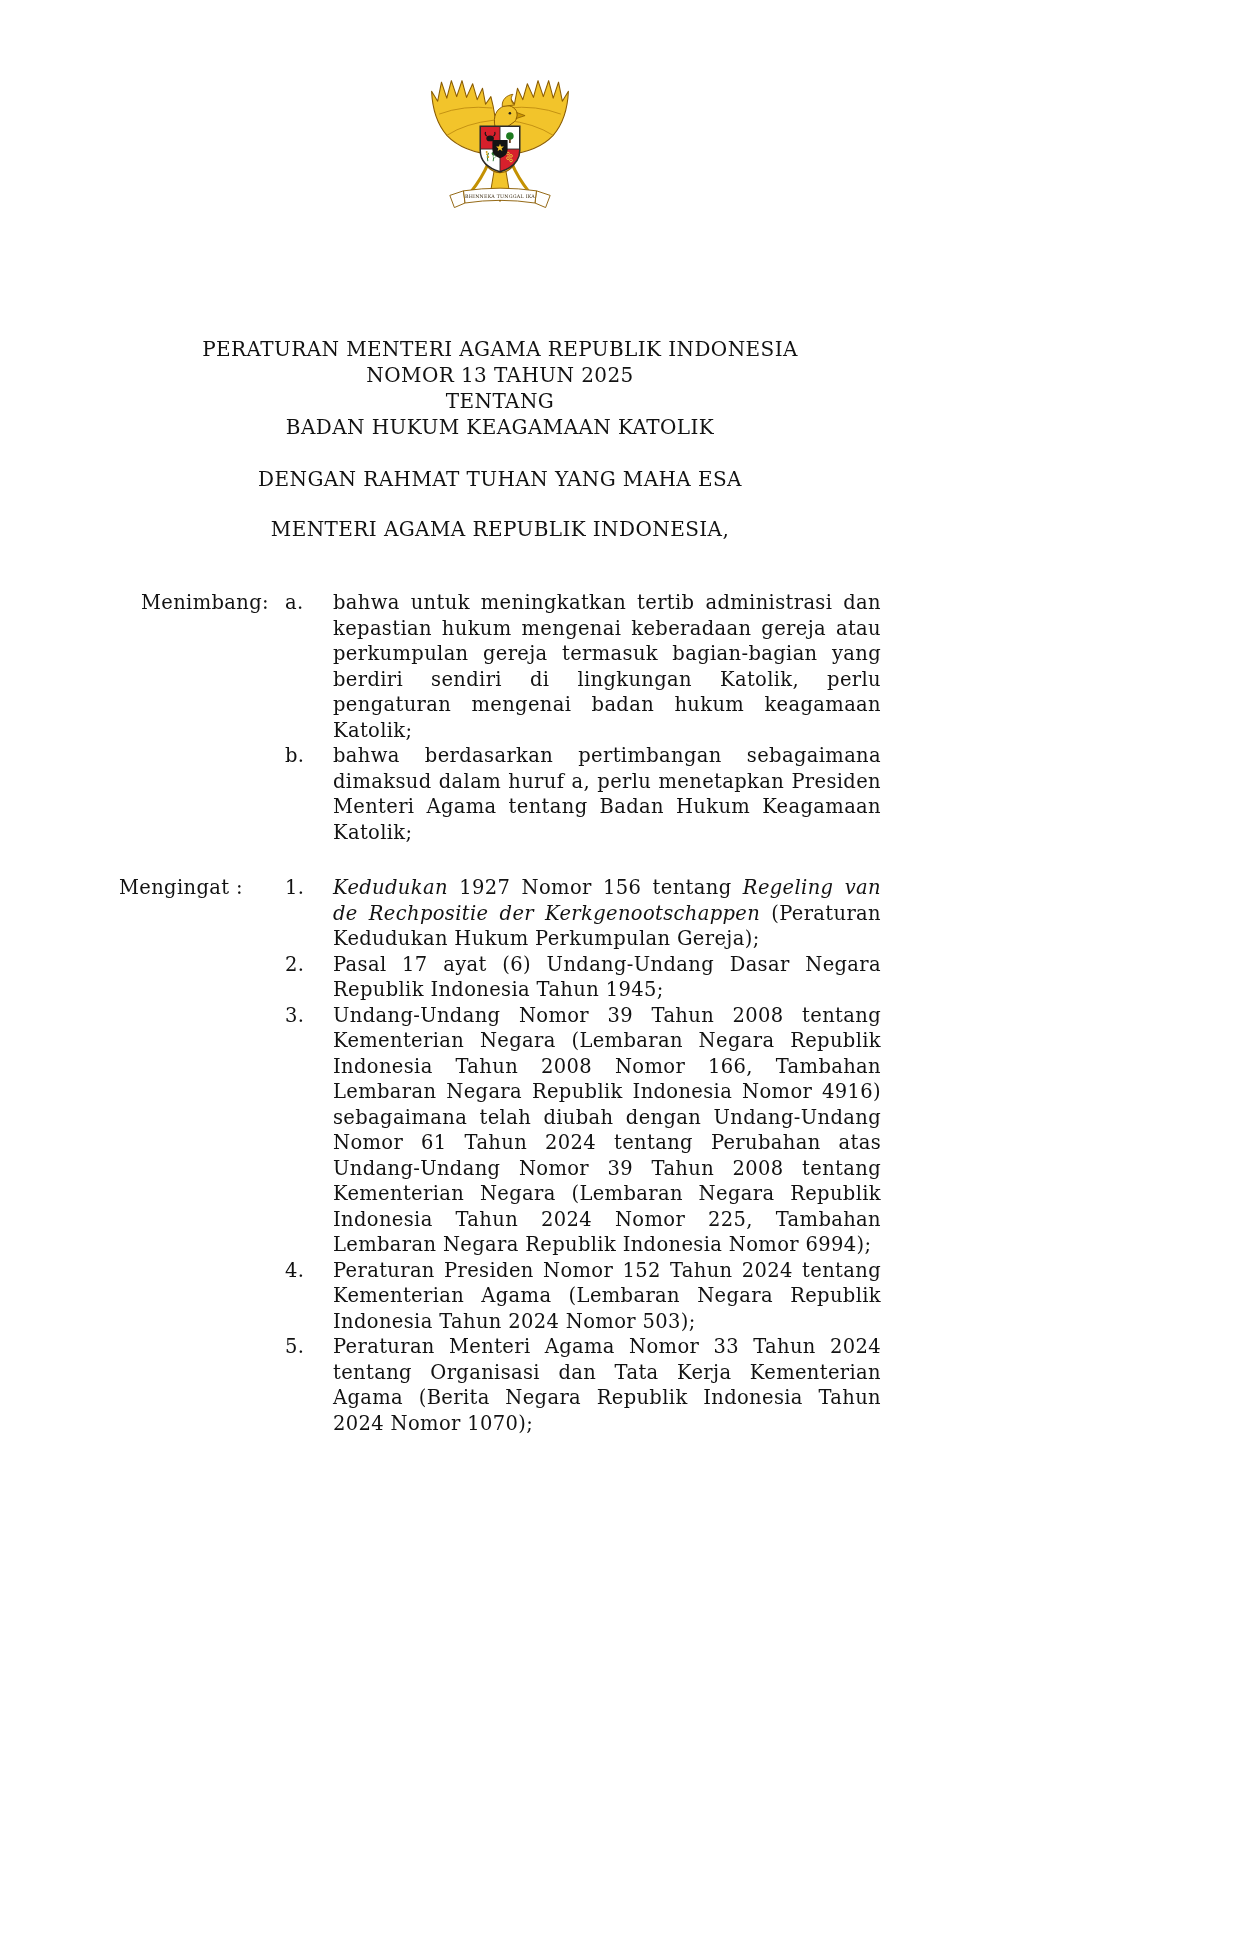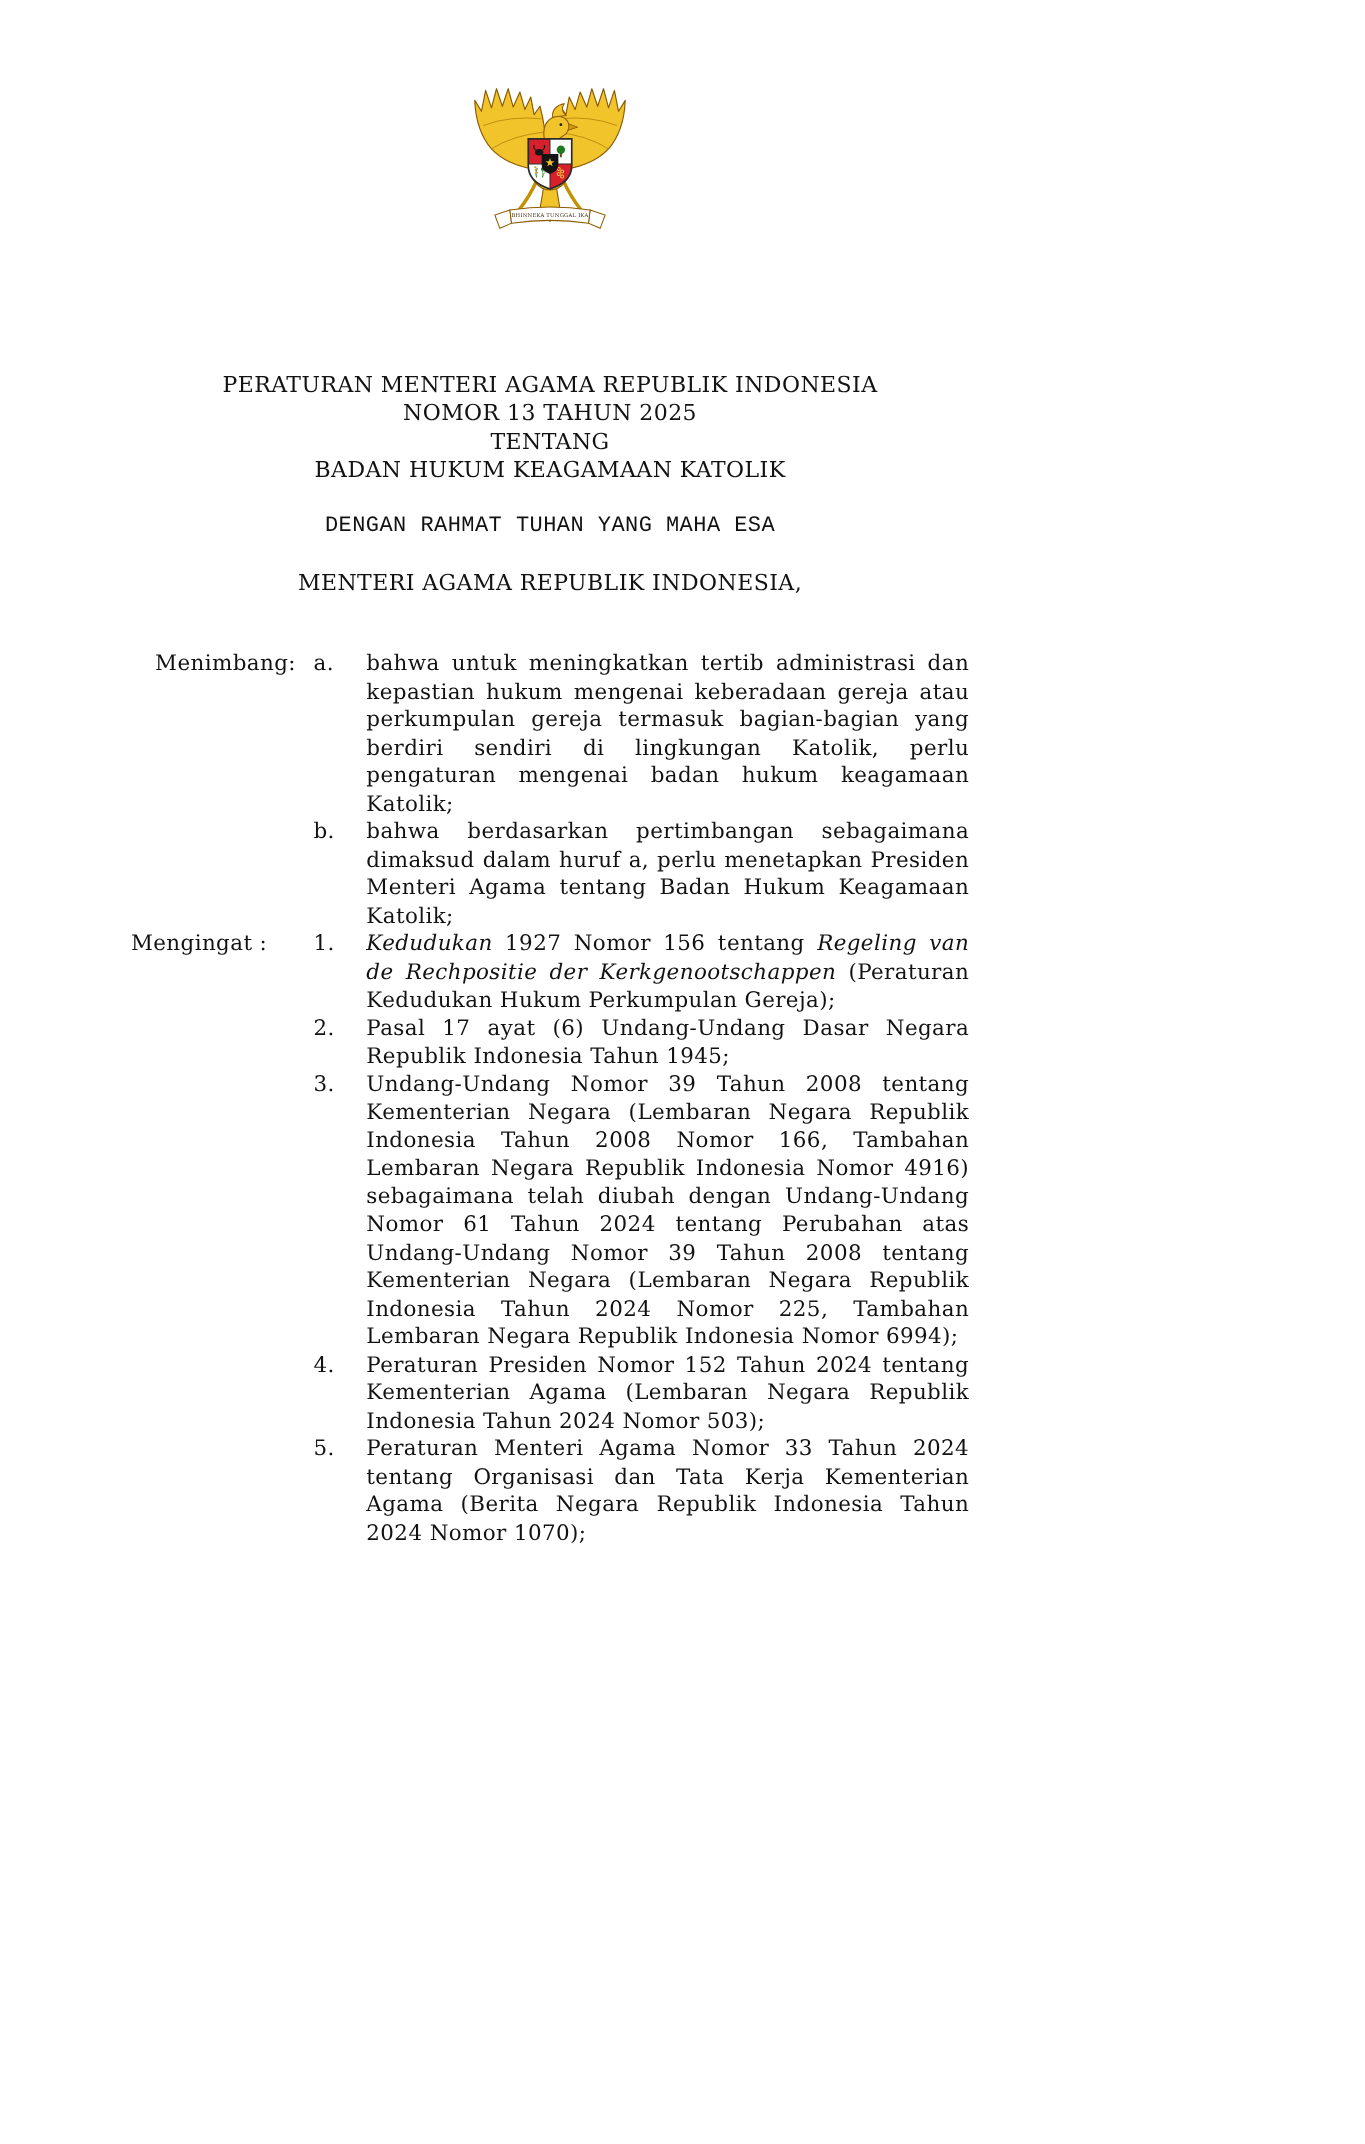--- a/index.html
+++ b/index.html
@@ -31,33 +31,33 @@
     font-size: 20px;
     line-height: 26px;
     letter-spacing: 0.4px;
   }
   .center-line {
     text-align: center;
     font-size: 20px;
     line-height: 26px;
     letter-spacing: 0.4px;
   }
-  .invocation { margin-top: 26px; font-family: Liberation Mono, monospace; }
+  .invocation { margin-top: 26px; }
   .authority  { margin-top: 24px; }
   .clauses {
     margin-top: 48px;
     font-size: 19.5px;
     line-height: 25.5px;
     letter-spacing: 0.35px;
   }
   .clause-grid {
     display: grid;
     grid-template-columns: 166px 48px 1fr;
   }
-  .clause-grid.mengingat { }
+  .clause-grid.mengingat { margin-top: 30px; }
   .cell-label {
     display: flex;
     justify-content: flex-end;
     padding-right: 16px;
     white-space: nowrap;
   }
   .cell-label-plain { white-space: nowrap; }
   .cell-marker { text-align: left; }
   .cell-text {
     text-align: justify;

